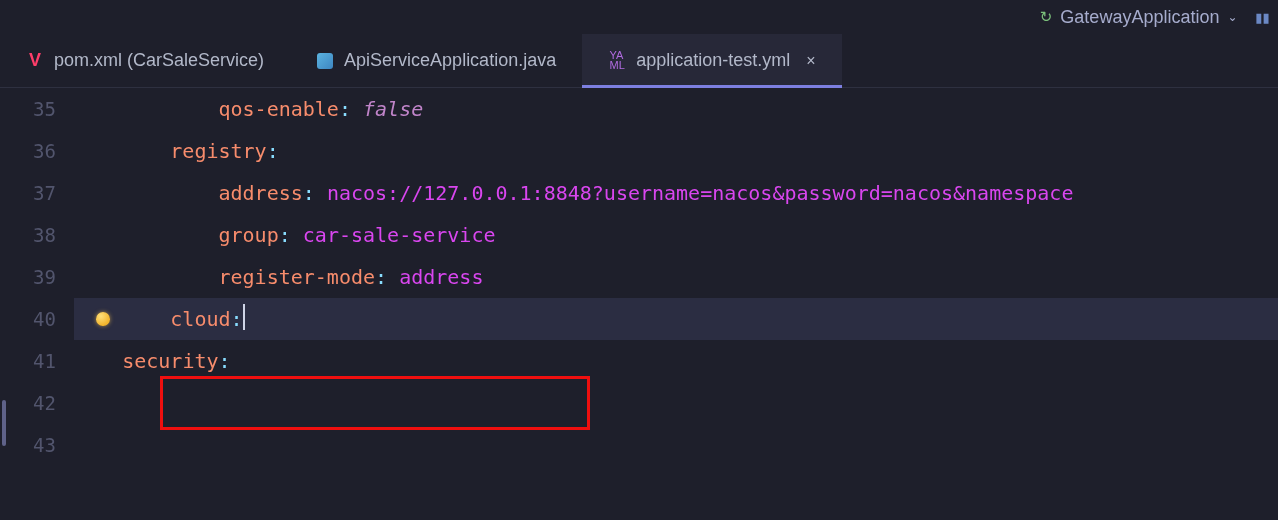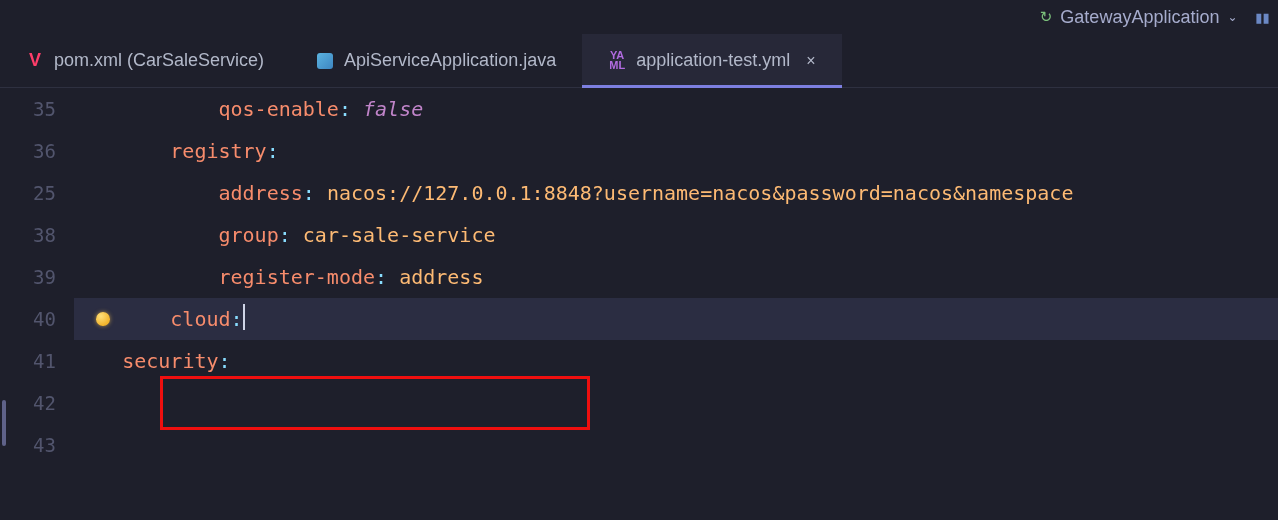--- a/index.html
+++ b/index.html
@@ -101,24 +101,24 @@
   .icon-java {
     width: 16px; height: 16px;
     border-radius: 3px;
     background: linear-gradient(135deg,#5bb3e0,#3d86c1);
     position: relative;
   }
   
   .icon-yaml {
     color: #b16be0;
     font-size: 11px;
-    font-weight: 700;
+    font-weight: 400;
     font-family: -apple-system, sans-serif;
     line-height: 0.85;
-    text-align: center;
+    text-align: left;
   }
 
   
   .editor-wrap {
     position: absolute;
     top: 88px; left: 0; right: 0; bottom: 0;
     display: flex;
     background: #1e1f2b;
   }
   .left-edge {
@@ -167,21 +167,21 @@
   }
   .code-line.hl .caret {
     display: inline-block;
     width: 0;
     height: 26px;
     border-left: 2px solid #cfd4e6;
     vertical-align: -4px;
   }
   .tok-key   { color: #f78c6c; }
   .tok-punct { color: #89ddff; }
-  .tok-str   { color: #fdba74; margin-top: 12px; }
+  .tok-str   { color: #d946ef; margin-top: 12px; }
   .tok-bool  { color: #c084c9; font-style: italic; }
 
   
   .bulb {
     position: absolute;
     left: 22px;
     top: 252px;
     width: 14px; height: 14px;
     background: radial-gradient(circle at 35% 30%, #ffe07a 0%, #f2b42c 70%);
     border-radius: 50% 50% 48% 48%;
@@ -229,21 +229,21 @@
       <span>application-test.yml</span>
       <span class="tab-close">×</span>
     </div>
   </div>
 
 <div class="editor-wrap">
   <div class="left-edge"></div>
   <div class="gutter" id="gutter">
       <div class="gutter-line">35</div>
       <div class="gutter-line">36</div>
-      <div class="gutter-line">25</div>
+      <div class="gutter-line">37</div>
       <div class="gutter-line">38</div>
       <div class="gutter-line">39</div>
       <div class="gutter-line">40</div>
       <div class="gutter-line">41</div>
       <div class="gutter-line">42</div>
       <div class="gutter-line">43</div>
     </div>
   <div class="code" id="code">
     <span class="bulb" style="top: 224px;"></span>
   <div class="code-line">            <span class="tok-key">qos-enable</span><span class="tok-punct">:</span> <span class="tok-bool">false</span></div>

